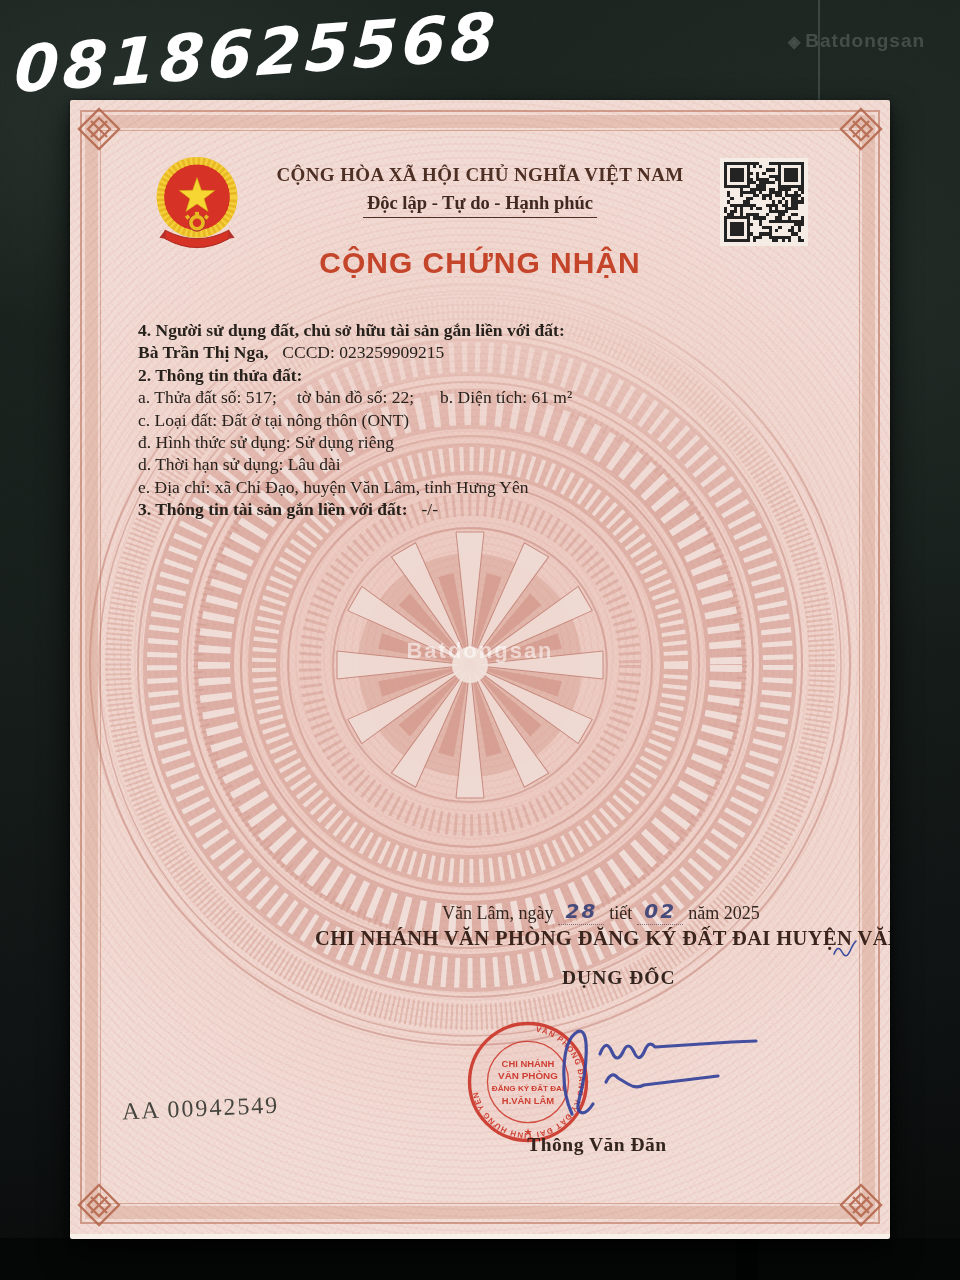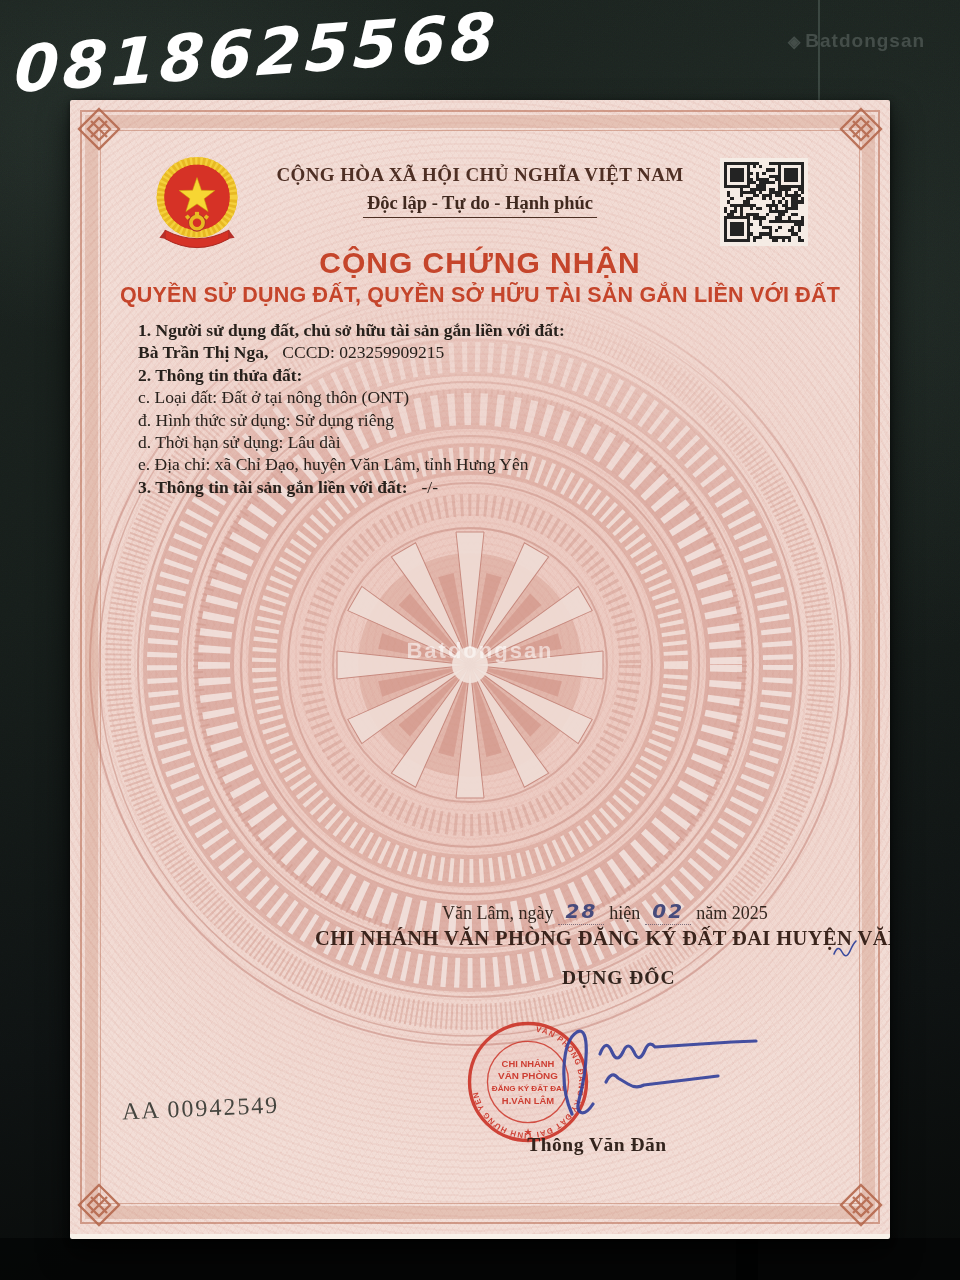--- a/index.html
+++ b/index.html
@@ -449,35 +449,35 @@
           <div style="grid-area: 25 / 21;"></div>
           <div style="grid-area: 25 / 24;"></div>
           <div style="grid-area: 25 / 25;"></div>
         </div>
       <div class="finder f-tl"></div>
       <div class="finder f-tr"></div>
       <div class="finder f-bl"></div>
     </div>
 
     <div class="title1">CỘNG CHỨNG NHẬN</div>
-    <div class="title2">QUYỀN SỬ DỤNG ĐẤT, QUYỀN SỞ HỮU TÀI SẢN GẮN LIỀN VỚI ĐẤT</div>
 
     <div class="body-text">
-      <div><span class="b">1. Người sử dụng đất, chủ sở hữu tài sản gắn liền với đất:</span></div>
+      <div><span class="b">4. Người sử dụng đất, chủ sở hữu tài sản gắn liền với đất:</span></div>
       <div><span class="b">Bà Trần Thị Nga,</span><span class="sp1">CCCD: 023259909215</span></div>
       <div><span class="b">2. Thông tin thửa đất:</span></div>
+      <div><span>a. Thửa đất số: 517;</span><span class="sp2">tờ bản đồ số: 22;</span><span class="sp3">b. Diện tích: 61 m²</span></div>
       <div>c. Loại đất: Đất ở tại nông thôn (ONT)</div>
       <div>đ. Hình thức sử dụng: Sử dụng riêng</div>
       <div>d. Thời hạn sử dụng: Lâu dài</div>
       <div>e. Địa chỉ: xã Chỉ Đạo, huyện Văn Lâm, tỉnh Hưng Yên</div>
       <div><span class="b">3. Thông tin tài sản gắn liền với đất:</span><span class="sp1">-/-</span></div>
     </div>
 
     <div class="date-line">
-      <span>Văn Lâm, ngày</span><span class="ink">28</span><span>hiện</span><span class="ink">02</span><span>năm</span>&nbsp;<span>2025</span>
+      <span>Văn Lâm, ngày</span><span class="ink">28</span><span>tiết</span><span class="ink">02</span><span>năm</span>&nbsp;<span>2025</span>
     </div>
     <div class="office-line">CHI NHÁNH VĂN PHÒNG ĐĂNG KÝ ĐẤT ĐAI HUYỆN VĂN LÂM</div>
     <div class="director">DỤNG ĐỐC</div>
     <svg class="paraph" viewBox="0 0 26 22">
       <path d="M2,16 q4,-10 8,-2 q4,8 8,-1 q3,-7 6,-10" fill="none" stroke="#3a4a9e" stroke-width="1.6" stroke-linecap="round"></path>
       </svg>
 
     <svg class="stamp" viewBox="0 0 140 140">
       <defs>
           <path id="ringPath" d="M70,16 A54,54 0 1,1 69.9,16"></path>

